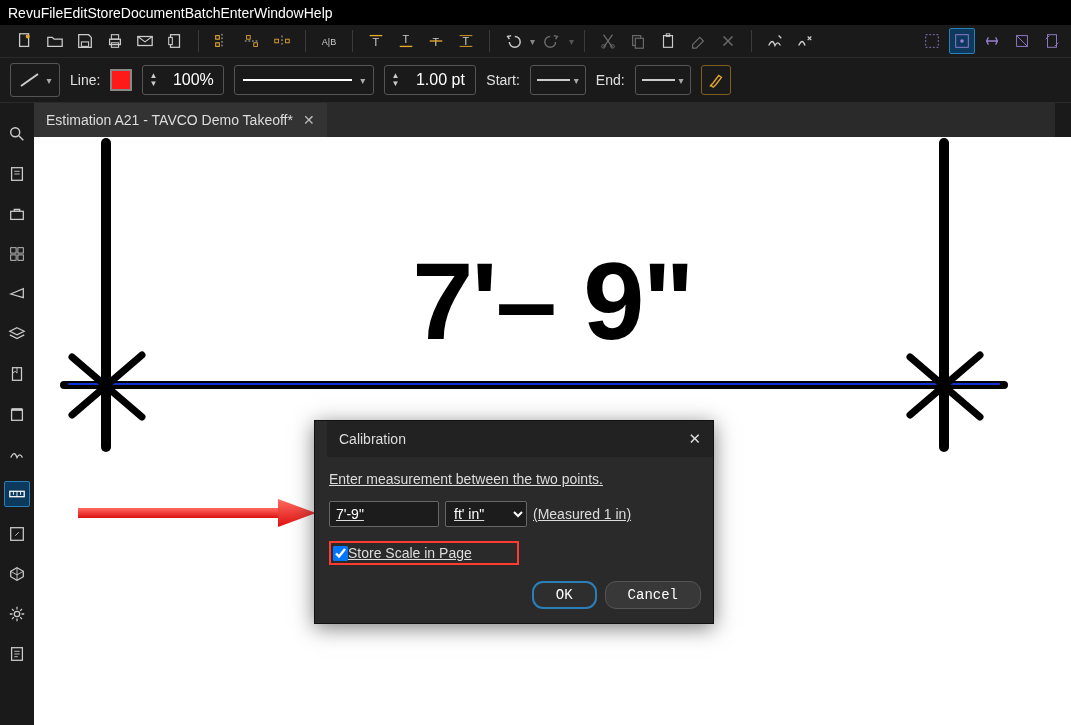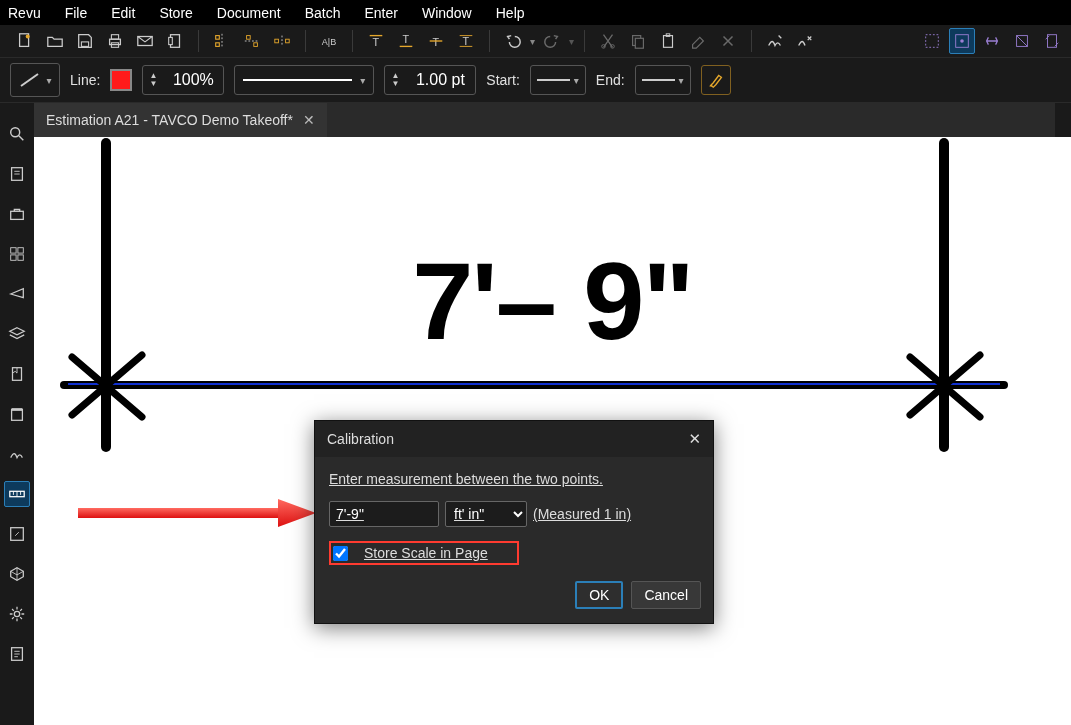--- a/index.html
+++ b/index.html
@@ -12,21 +12,20 @@
     overflow: hidden;
     position: relative;
   }
   
   .menubar {
     height: 25px;
     display: flex;
     align-items: center;
     background: #000;
     padding-left: 8px;
-    gap: 24px;
     font-size: 14px;
   }
   .menubar .menu-item { color: #fff; cursor: default; }
   
   .iconbar {
     height: 32px;
     display: flex;
     align-items: center;
     background: #1a1a1a;
     padding-left: 12px;
@@ -119,41 +118,41 @@
   }
   
   .dialog {
     position:absolute; left:314px; top:420px; width:400px;
     background:#2a2a2a; border:1px solid #111; box-shadow:0 4px 20px rgba(0,0,0,.5);
     font-size:14px; color:#ddd;
     z-index: 10;
   }
   .dialog .titlebar {
     height:36px; display:flex; align-items:center; justify-content:space-between;
-    padding:0 12px; background:#222;
+    padding:0 12px; background:#222;margin-left:12px;
   }
   .dialog .body { padding:14px 14px 8px 14px; display:flex; flex-direction:column; gap:14px;text-decoration:underline;}
   .field-row { display:flex; align-items:center; gap:6px;}
   .field-row input[type=text] {
     background:#1c1c1c; border:1px solid #666; color:#fff;
     height:26px; padding:0 6px; font-size:14px; border-radius:2px;
   }
   .field-row select {
     background:#1c1c1c; border:1px solid #666; color:#fff;
     height:26px; padding:0 4px; font-size:14px; border-radius:2px;
   }
-  .chkrow { display:flex; align-items:center; gap:16px; }
+  .chkrow { display:flex; align-items:center; gap:0; }
   .chkrow input { width:15px; height:15px;}
   .store-hl {
     border:2px solid #ff3b30; padding:2px 6px 2px 2px; width:190px;
   }
   .dlg-buttons { display:flex; justify-content:flex-end; gap:8px; padding:8px 12px 14px 12px;}
   .btn {
-    height:28px; padding:0 12px; background:#383838; border:1px solid #555;
-    color:#fff; border-radius:2px; font-size:14px;
+    height:28px; padding:0 22px; background:#383838; border:1px solid #555;
+    color:#fff; border-radius:11px; font-size:14px;font-family:Liberation Mono, monospace;
   }
   .btn.primary { border:2px solid #2b7fb8; background:#2e2e2e;}
   
   .red-arrow {
     position:absolute; z-index:9;
   }
 </style>
 </head>
 <body>
 

